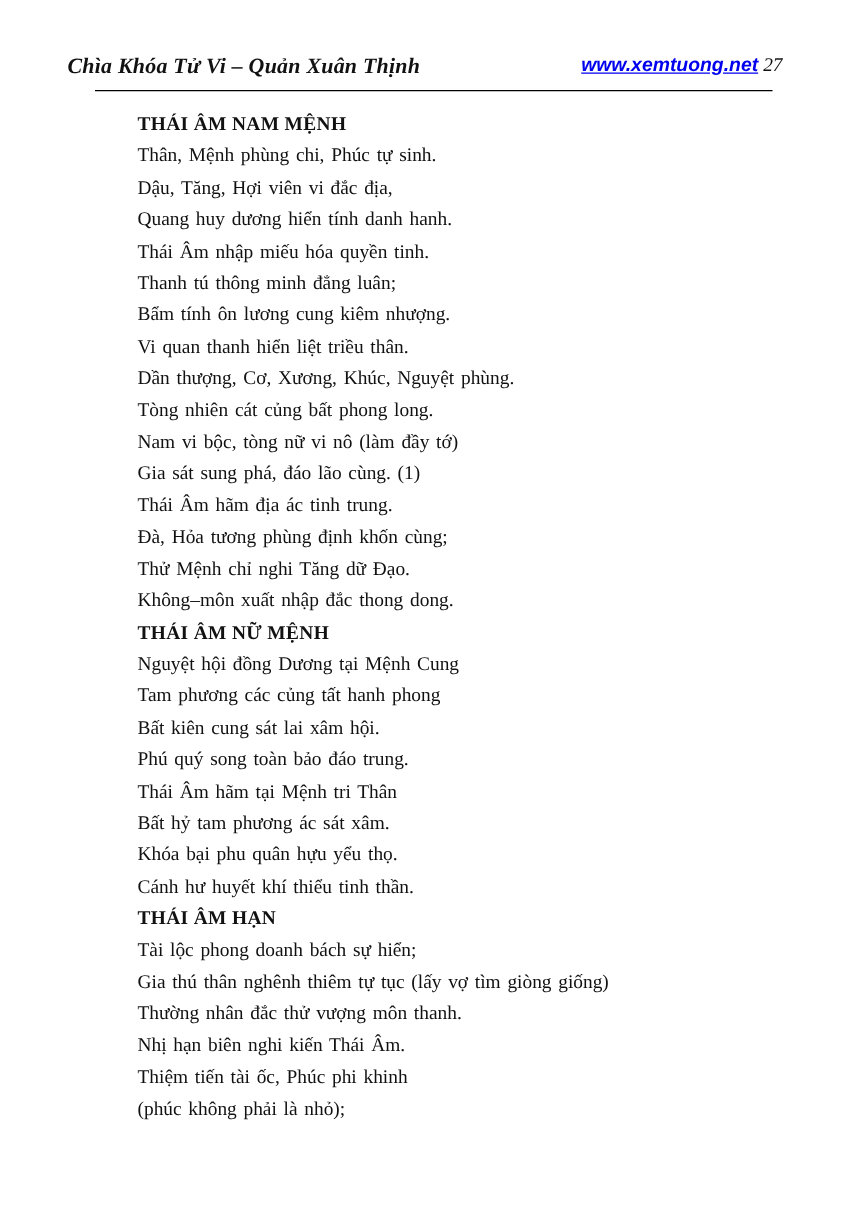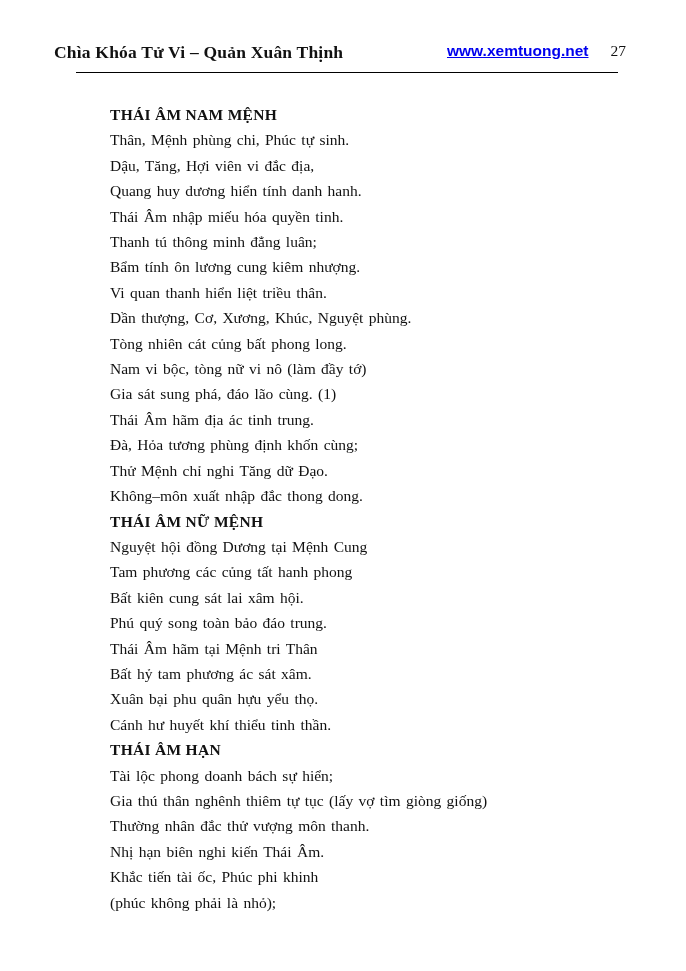--- a/index.html
+++ b/index.html
@@ -12,32 +12,33 @@
     overflow: hidden;
   }
   .page {
     width: 686px;
     height: 971px;
     padding: 42px 60px 0 54px;
   }
   .page-header {
     display: flex;
     justify-content: space-between;
-    align-items: flex-start;
+    align-items: center;
+    font-style: italic;
   }
   .book-title {
     font-size: 17.5px;
     font-weight: bold;
     letter-spacing: 0.2px;
     white-space: nowrap;
   }
   .header-right {
     display: flex;
     align-items: baseline;
-    gap: 22px;
+    gap: 4px;
   }
   .website-link {
     font-family: "Liberation Sans", sans-serif;
     font-size: 15.5px;
     font-weight: bold;
     text-decoration: underline;
     cursor: pointer;
   }
   .page-number {
     font-size: 15.5px;
@@ -46,21 +47,21 @@
   .header-rule {
     border: none;
     border-top: 1.8px solid #000000;
     margin: 9px 8px 0 22px;
   }
   .content {
     padding-left: 56px;
     padding-top: 13px;
   }
   .poem-section { }
-  .poem-section:first-child { margin-top: 16px; }
+  .poem-section:first-child { margin-top: 1px; }
   .section-heading {
     font-size: 15.5px;
     font-weight: bold;
     line-height: 25.4px;
     letter-spacing: 0.3px;
   }
   .poem-line {
     font-size: 15.5px;
     line-height: 25.4px;
     word-spacing: 1.5px;
@@ -104,28 +105,28 @@
     </div>
 
     <div class="poem-section">
       <div class="section-heading">THÁI ÂM NỮ MỆNH</div>
       <p class="poem-line">Nguyệt hội đồng Dương tại Mệnh Cung</p>
       <p class="poem-line">Tam phương các củng tất hanh phong</p>
       <p class="poem-line">Bất kiên cung sát lai xâm hội.</p>
       <p class="poem-line">Phú quý song toàn bảo đáo trung.</p>
       <p class="poem-line">Thái Âm hãm tại Mệnh tri Thân</p>
       <p class="poem-line">Bất hỷ tam phương ác sát xâm.</p>
-      <p class="poem-line">Xuân bại phu quân hựu yểu thọ.</p>
+      <p class="poem-line">Khóa bại phu quân hựu yểu thọ.</p>
       <p class="poem-line">Cánh hư huyết khí thiểu tinh thần.</p>
     </div>
 
     <div class="poem-section">
       <div class="section-heading">THÁI ÂM HẠN</div>
       <p class="poem-line">Tài lộc phong doanh bách sự hiển;</p>
       <p class="poem-line">Gia thú thân nghênh thiêm tự tục (lấy vợ tìm giòng giống)</p>
       <p class="poem-line">Thường nhân đắc thử vượng môn thanh.</p>
       <p class="poem-line">Nhị hạn biên nghi kiến Thái Âm.</p>
-      <p class="poem-line">Khắc tiến tài ốc, Phúc phi khinh</p>
+      <p class="poem-line">Thiệm tiến tài ốc, Phúc phi khinh</p>
       <p class="poem-line">(phúc không phải là nhỏ);</p>
     </div>
 
   </div>
 </div>
 
 </body></html>

